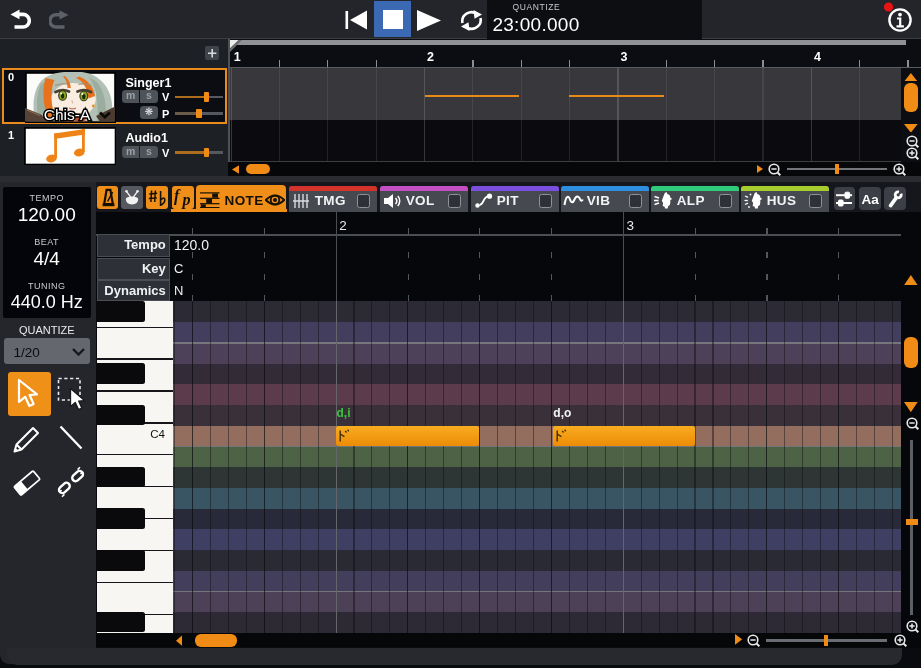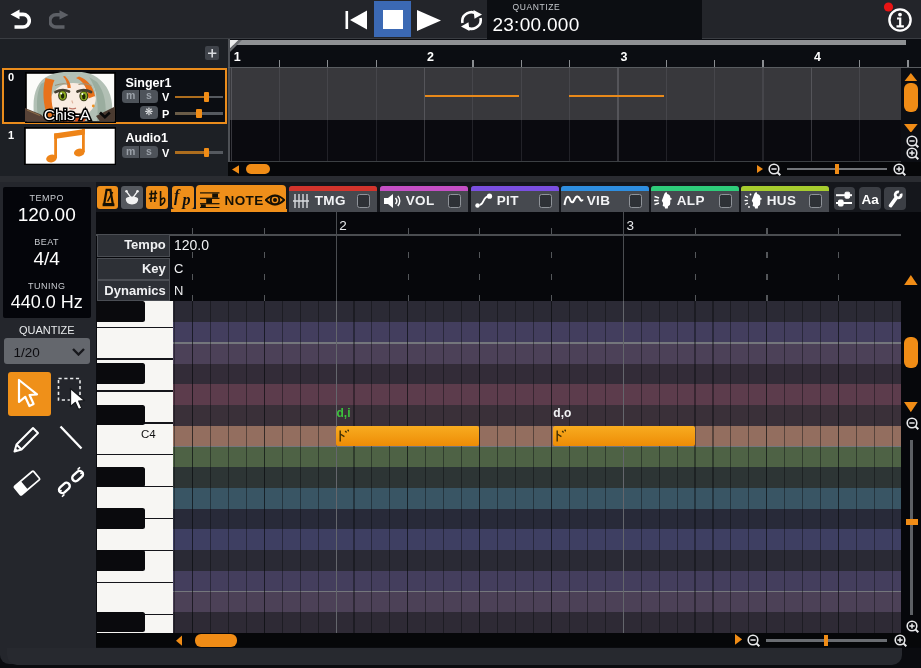--- a/index.html
+++ b/index.html
@@ -526,21 +526,21 @@
     <div style="position:absolute;left:0;top:248.5px;width:76px;height:1.3px;background:#15151a"></div>
     <div style="position:absolute;left:0;top:280.4px;width:76px;height:1.3px;background:#15151a"></div>
     <div style="position:absolute;left:0;top:312.3px;width:76px;height:1.3px;background:#15151a"></div>
     <div style="position:absolute;left:0;top:0.0px;width:47.5px;height:20.72px;background:#0a0a0d;border-radius:0 2.5px 2.5px 0"></div>
     <div style="position:absolute;left:0;top:61.8px;width:47.5px;height:20.72px;background:#0a0a0d;border-radius:0 2.5px 2.5px 0"></div>
     <div style="position:absolute;left:0;top:103.2px;width:47.5px;height:20.72px;background:#0a0a0d;border-radius:0 2.5px 2.5px 0"></div>
     <div style="position:absolute;left:0;top:165.3px;width:47.5px;height:20.72px;background:#0a0a0d;border-radius:0 2.5px 2.5px 0"></div>
     <div style="position:absolute;left:0;top:207.0px;width:47.5px;height:20.72px;background:#0a0a0d;border-radius:0 2.5px 2.5px 0"></div>
     <div style="position:absolute;left:0;top:248.4px;width:47.5px;height:20.72px;background:#0a0a0d;border-radius:0 2.5px 2.5px 0"></div>
     <div style="position:absolute;left:0;top:310.2px;width:47.5px;height:20.72px;background:#0a0a0d;border-radius:0 2.5px 2.5px 0"></div>
-    <div style="position:absolute;left:44px;top:126.2px;width:24px;font-size:11.5px;color:#111">C4</div>
+    <div style="position:absolute;left:44px;top:126.2px;width:24px;text-align:right;font-size:11.5px;color:#111">C4</div>
   </div>
 <div class="ab" style="left:900.5px;top:212px;width:20.5px;height:435.5px;background:#06070b"></div>
 <svg class="ab" style="left:904.2px;top:275.2px" width="13.7" height="10.2" viewBox="0 0 13.7 10.2">
     <polygon points="6.85,0 13.7,10.2 0,10.2" fill="#f08c16"></polygon>
   </svg>
 <div class="ab" style="left:904.4px;top:336.9px;width:13.2px;height:30.8px;background:#f08c16;border-radius:6px"></div>
 <svg class="ab" style="left:904.2px;top:402px" width="13.7" height="10.2" viewBox="0 0 13.7 10.2">
     <polygon points="0,0 13.7,0 6.85,10.2" fill="#f08c16"></polygon>
   </svg>
 <svg class="ab" style="left:904.8px;top:415.8px" width="14" height="14" viewBox="0 0 14 14">

